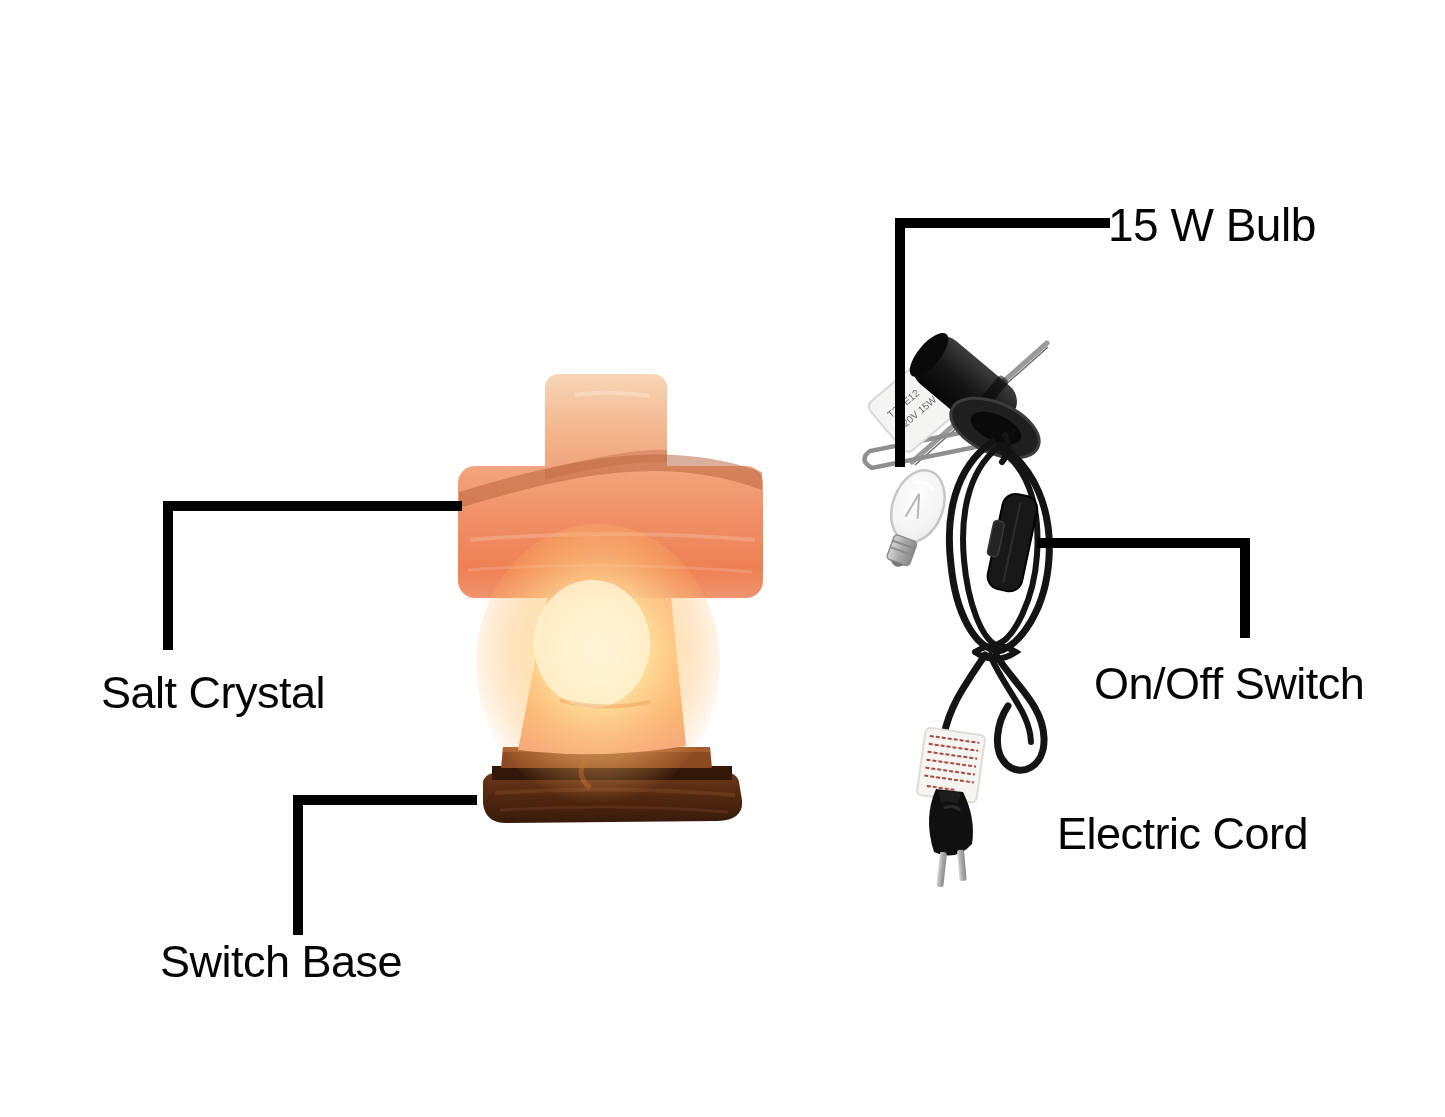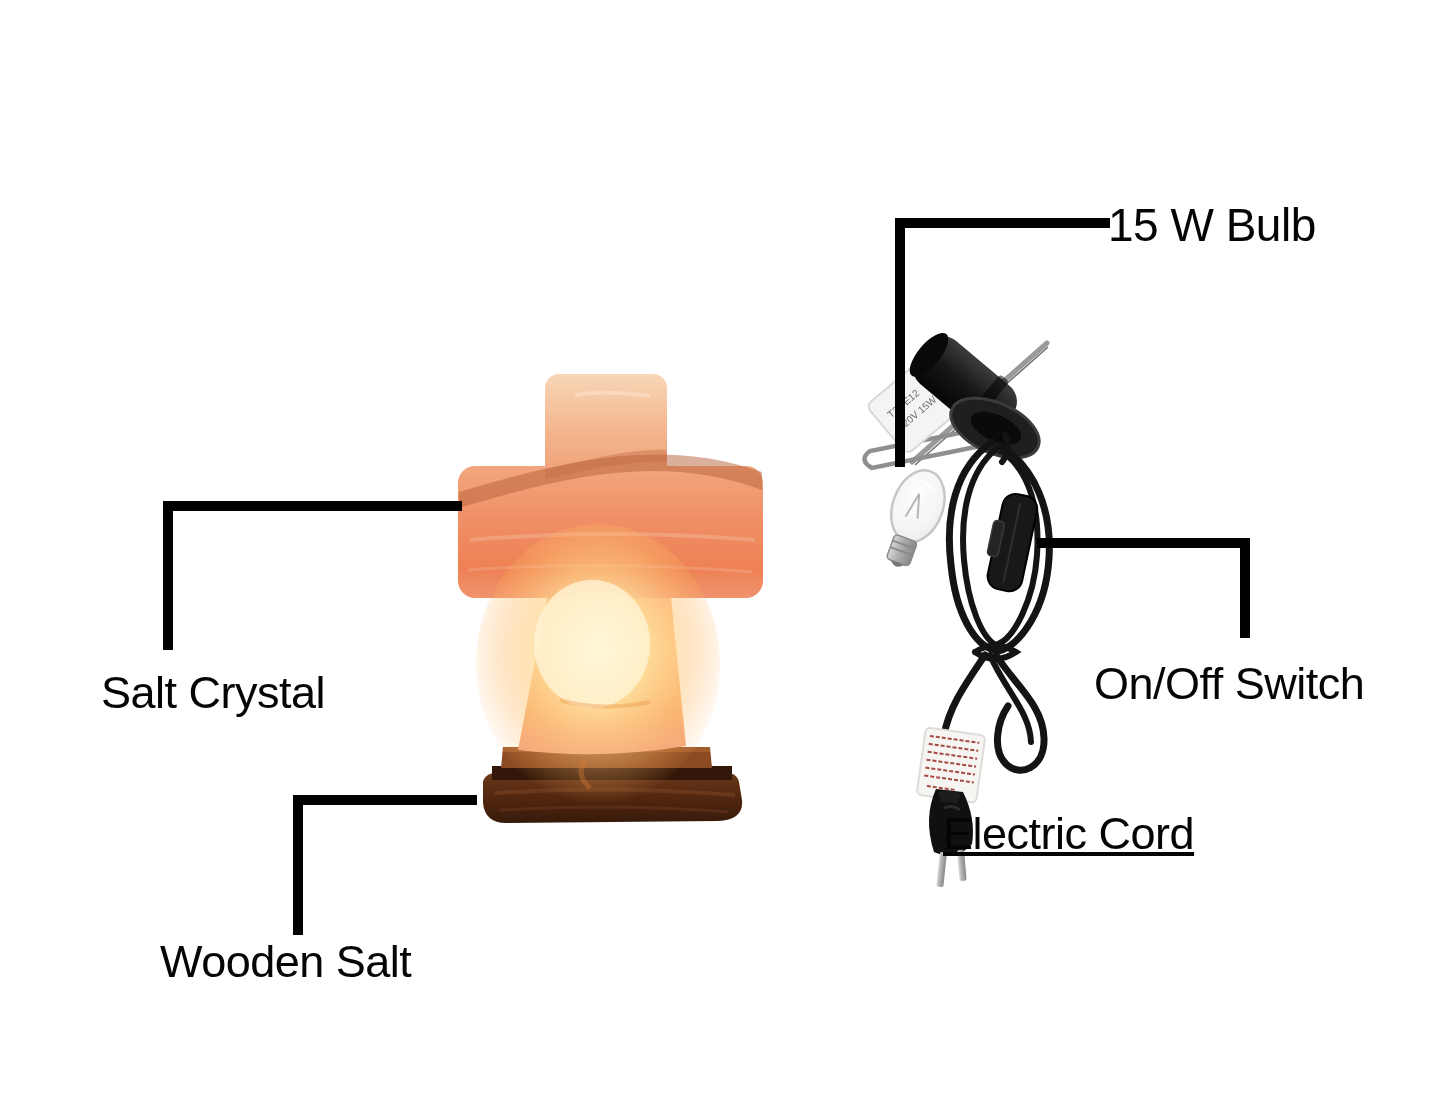--- a/index.html
+++ b/index.html
@@ -181,16 +181,16 @@
 
   <div class="callout" style="left:1037px; top:538px; width:213px; height:10px;"></div>
   <div class="callout" style="left:1240px; top:538px; width:10px;  height:100px;"></div>
 
   <div class="callout" style="left:293px; top:795px; width:184px; height:10px;"></div>
   <div class="callout" style="left:293px; top:795px; width:10px;  height:140px;"></div>
 
   <div class="label big" style="left:1108px; top:201px;">15 W Bulb</div>
   <div class="label" style="left:101px;  top:669px;">Salt Crystal</div>
   <div class="label" style="left:1094px; top:640px;margin-top:20px;">On/Off Switch</div>
-  <div class="label" style="left:943px; top:810px;text-decoration:underline;">Electric Cord</div>
-  <div class="label" style="left:160px;  top:938px;">Wooden Salt</div>
+  <div class="label" style="left:1057px; top:810px;">Electric Cord</div>
+  <div class="label" style="left:160px;  top:938px;">Switch Base</div>
 
 </div>
 
 </body></html>

